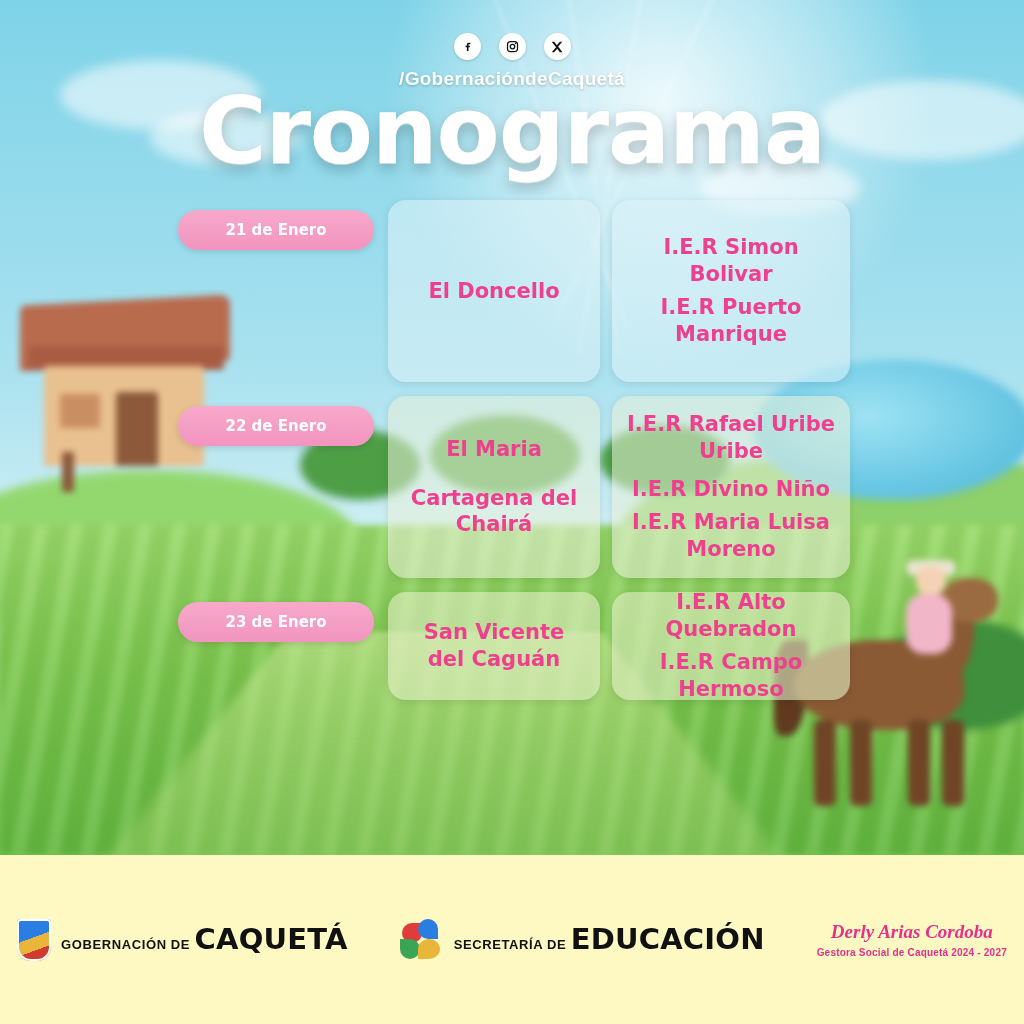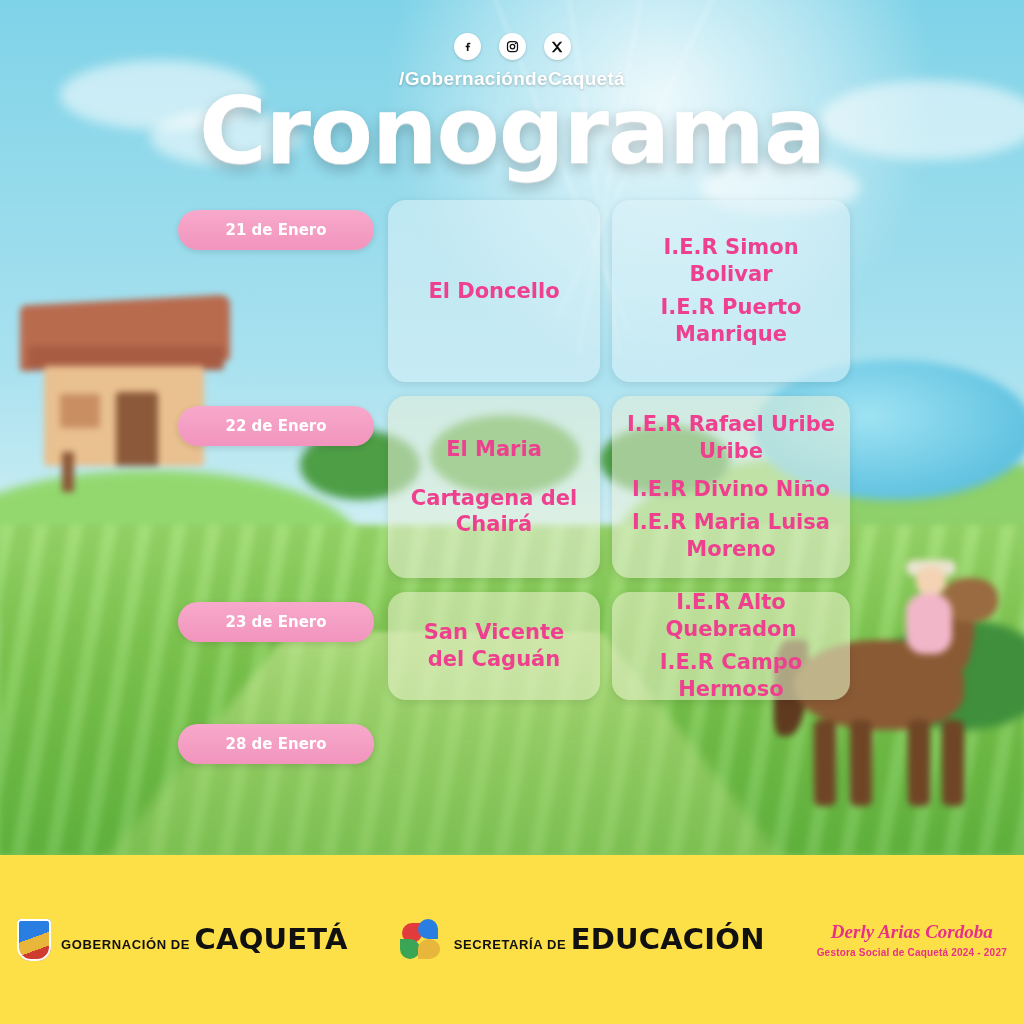--- a/index.html
+++ b/index.html
@@ -150,21 +150,21 @@
   .card .line{line-height:1.28;margin:3px 0;}
   .card .gap{height:16px;}
 
   .r1 .card{height:182px;background:rgba(222,242,248,.55);}
   .r2 .card{height:182px;background:rgba(233,240,216,.55);}
   .r3 .card{height:108px;background:rgba(226,238,196,.60);}
   .r4 .card{height:104px;background:rgba(236,241,205,.62);}
 
   
   .footer{
-    position:absolute;left:0;top:855px;width:1024px;height:169px;background:#fde047;
+    position:absolute;left:0;top:855px;width:1024px;height:169px;background:#fef9c3;
     display:flex;align-items:center;justify-content:center;gap:52px;
   }
   .logo{display:flex;align-items:center;gap:10px;}
   .shield{
     width:34px;height:42px;border-radius:4px 4px 14px 14px;
     background:linear-gradient(160deg,#2a7de1 0%,#2a7de1 45%,#e8b63a 45%,#e8b63a 70%,#d03b2f 70%);
     box-shadow:inset 0 0 0 2px #ffffff;
   }
   .logo-txt .small{font-size:13px;font-weight:700;color:#111;letter-spacing:.6px;line-height:1;}
   .logo-txt .big{font-size:29px;font-weight:700;color:#111;letter-spacing:.2px;line-height:1.05;font-family:"DejaVu Sans", sans-serif;}
@@ -300,21 +300,20 @@
             <div class="line">San Vicente del Caguán</div>
           </div>
           <div class="card school">
             <div class="line">I.E.R Alto Quebradon</div>
             <div class="line">I.E.R Campo Hermoso</div>
           </div>
         </div>
       </div>
 
       <div class="row r4">
-        <div class="datechip">28 de Enero</div>
       </div>
 
     </div>
   </div>
 
   <div class="footer">
 
     <div class="logo">
       <span class="shield"></span>
       <span class="logo-txt">

